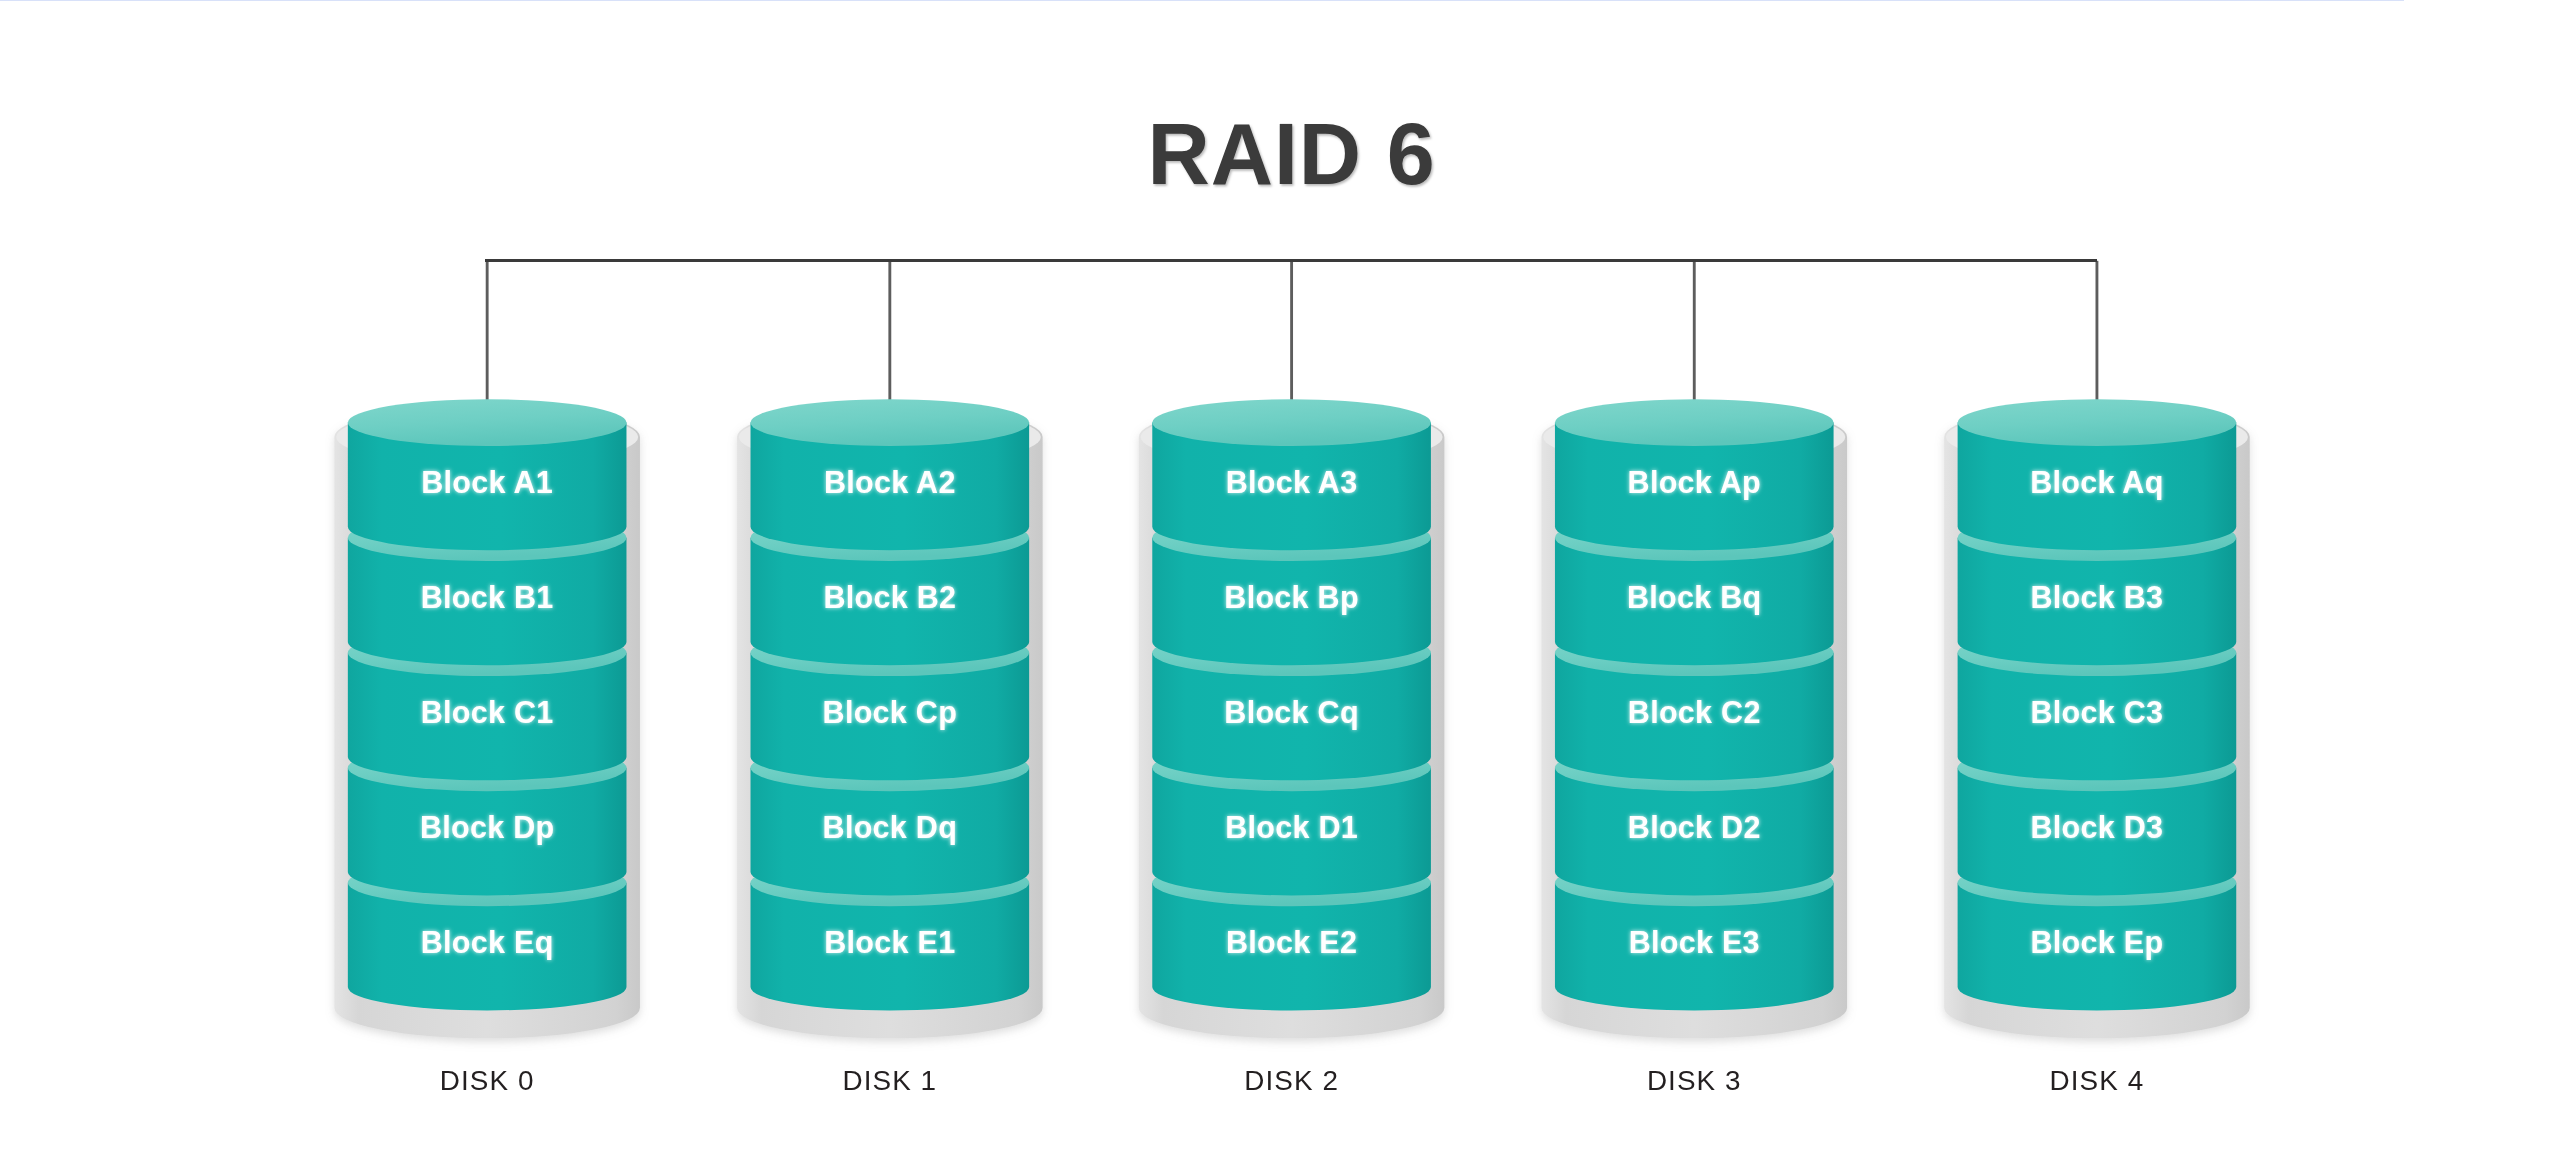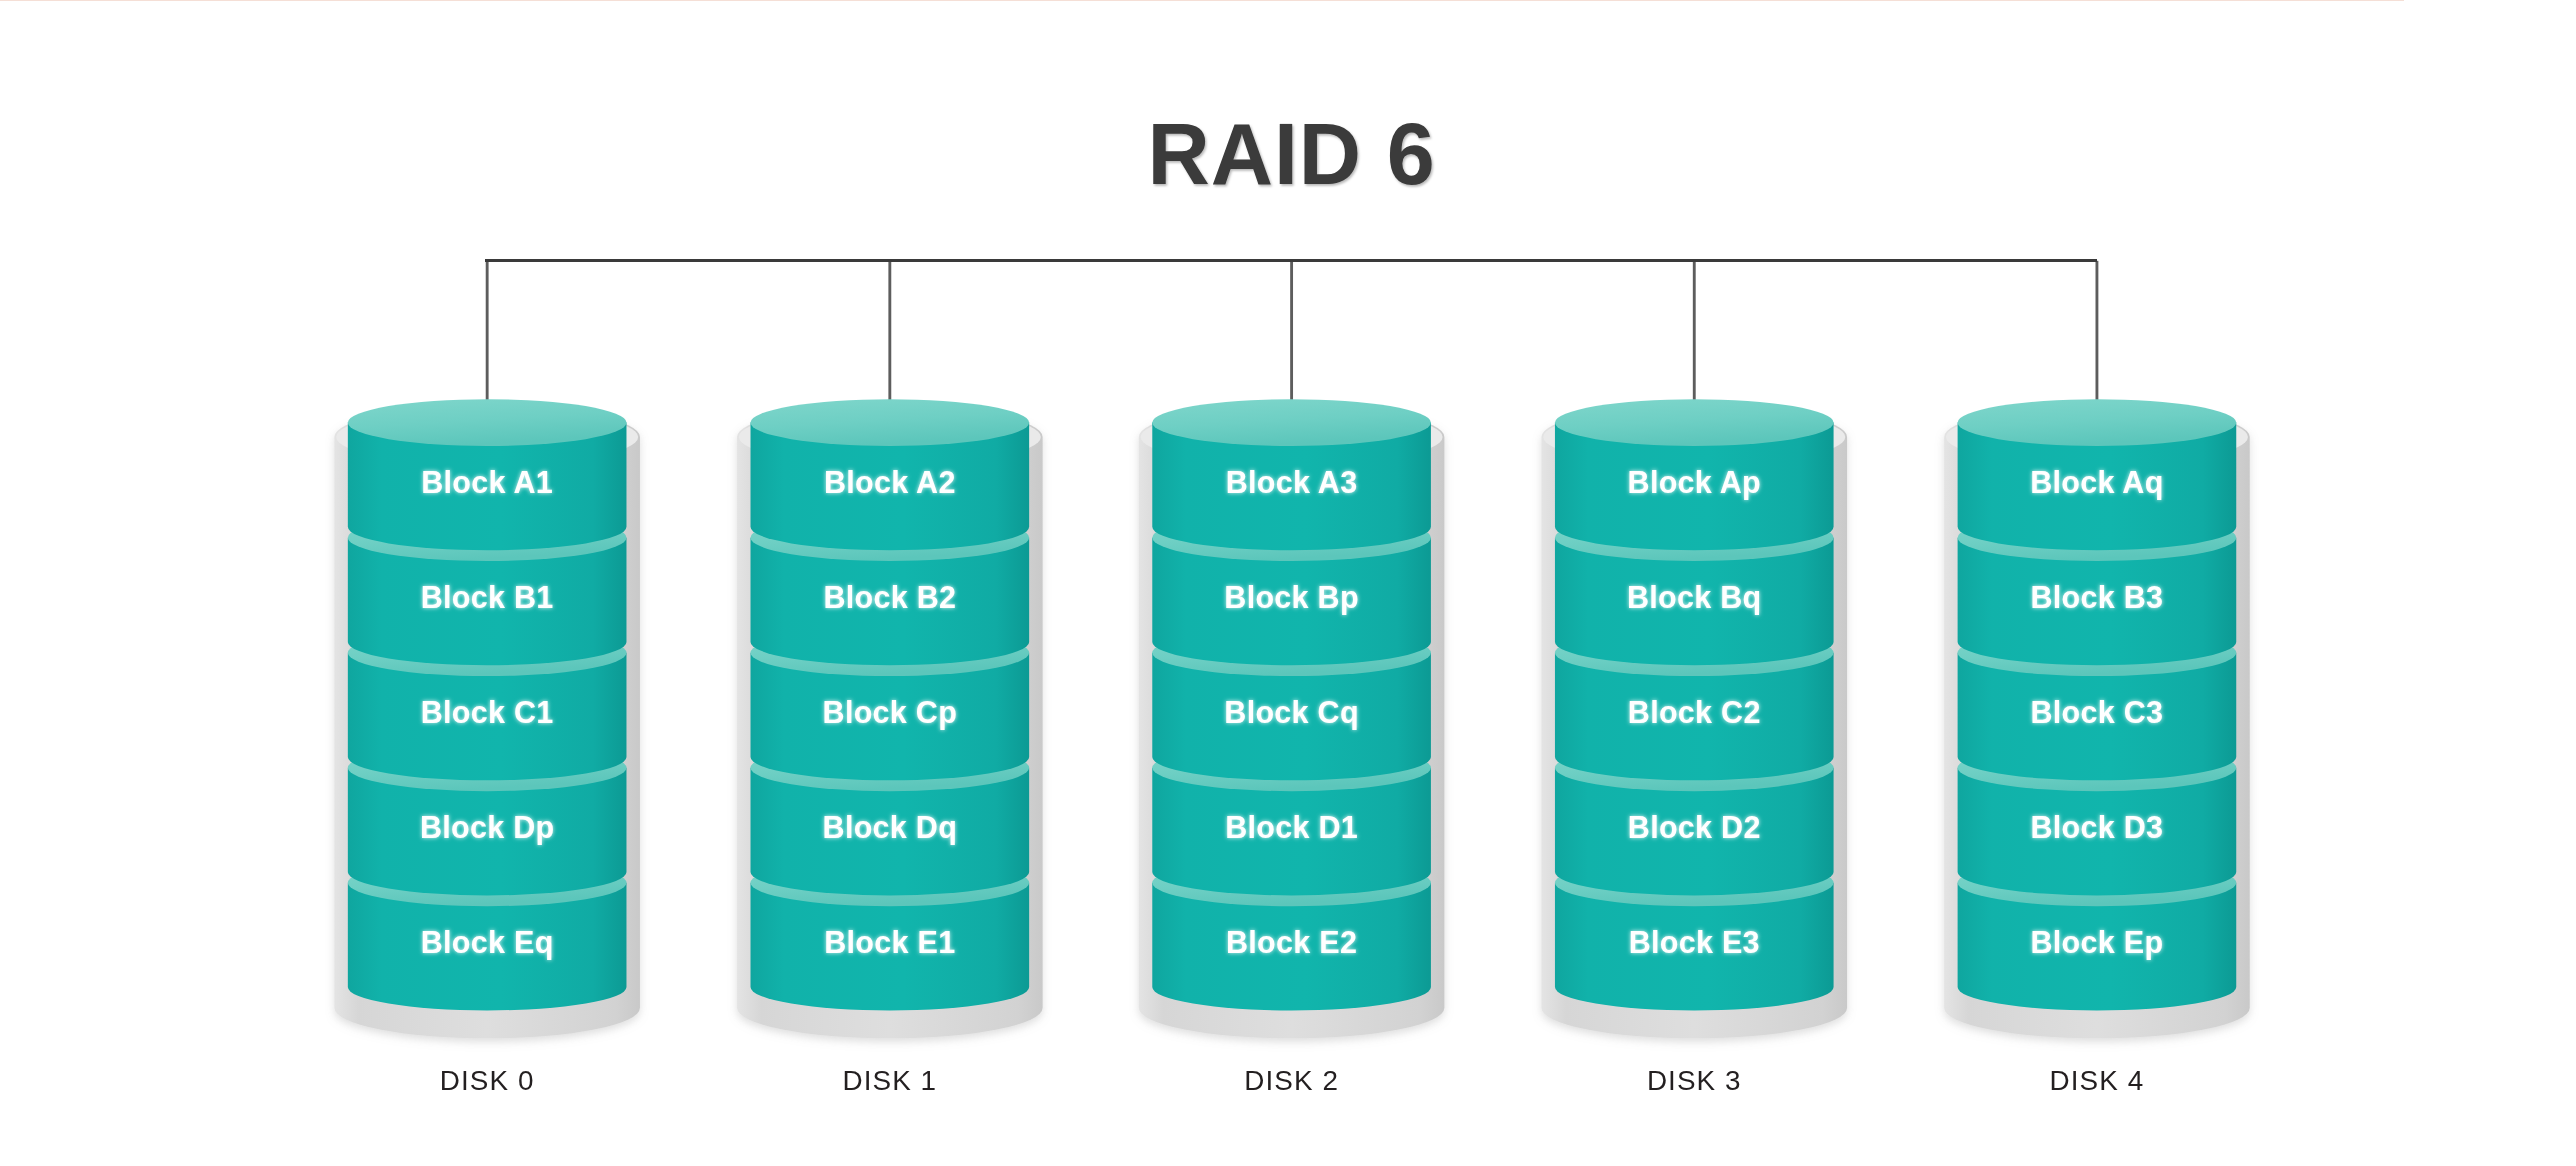--- a/index.html
+++ b/index.html
@@ -14,21 +14,21 @@
     overflow: hidden;
     font-family: "Liberation Sans", "DejaVu Sans", sans-serif;
     position: relative;
   }
   #stage {
     position: absolute;
     left: 0;
     top: 0;
     width: 2404px;
     height: 1167px;
-    background: #c2410c;
+    background: #1d4ed8;
     text-align: center;
   }
   #diagram-svg {
     position: absolute;
     left: 0;
     top: 0;
     width: 2576px;
     height: 1167px;
     display: block;
   }

